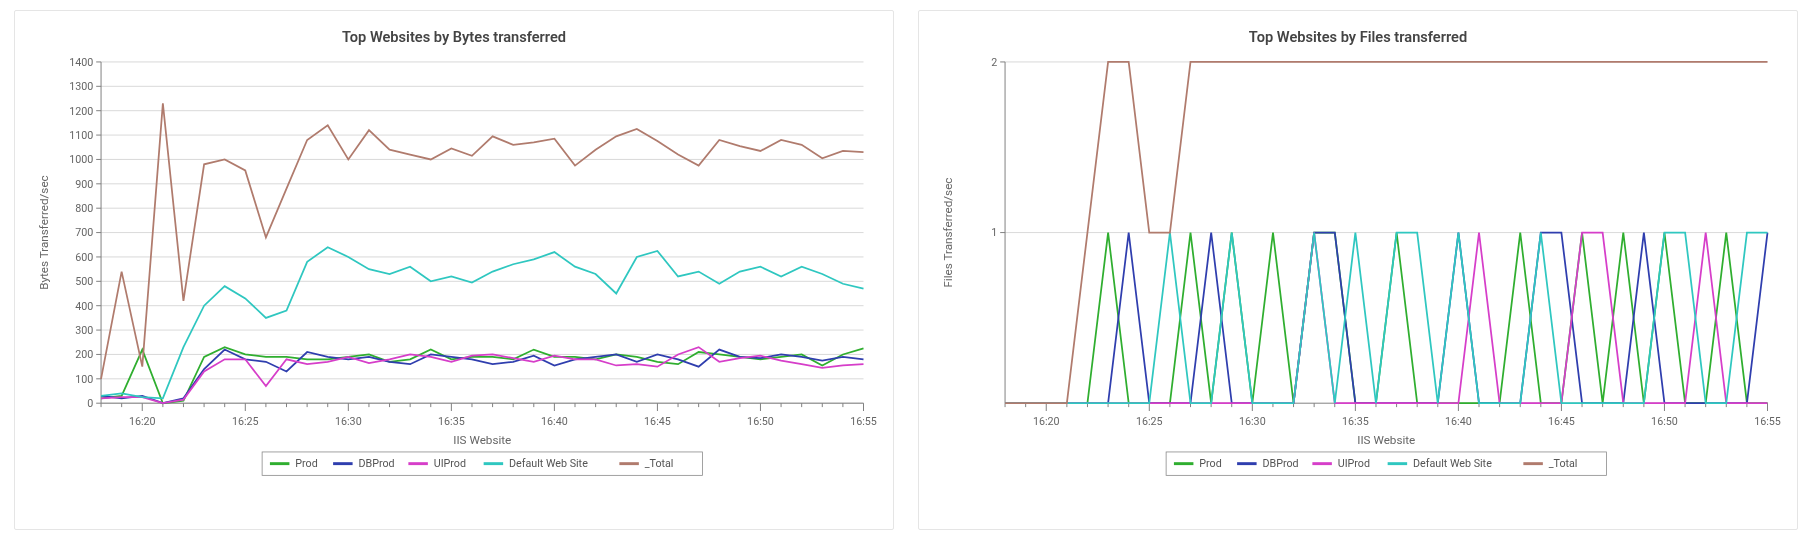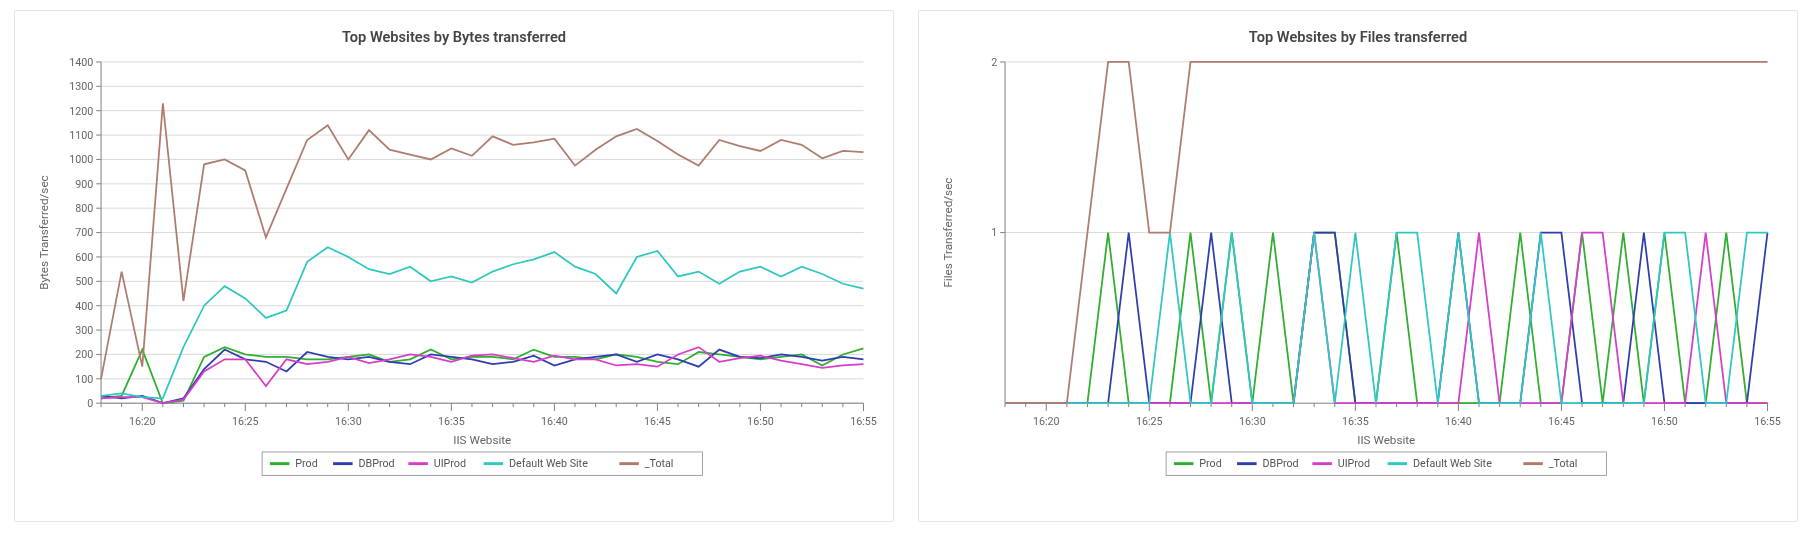--- a/index.html
+++ b/index.html
@@ -16,21 +16,21 @@
     box-sizing: border-box;
     width: 100%;
   }
   .panel {
     flex: 1 1 0;
     border: 1px solid #e5e5e5;
     border-radius: 2px;
     background: #fff;
     box-shadow: 0 0 0 rgba(0,0,0,0);
     position: relative;
-    padding: 10px 10px 12px 10px;
+    padding: 10px 10px 20px 10px;
     box-sizing: border-box;
   }
   .chart-wrap {
     width: 100%;
     position: relative;
   }
   .chart-svg {
     width: 100%;
     height: auto;
     display: block;

